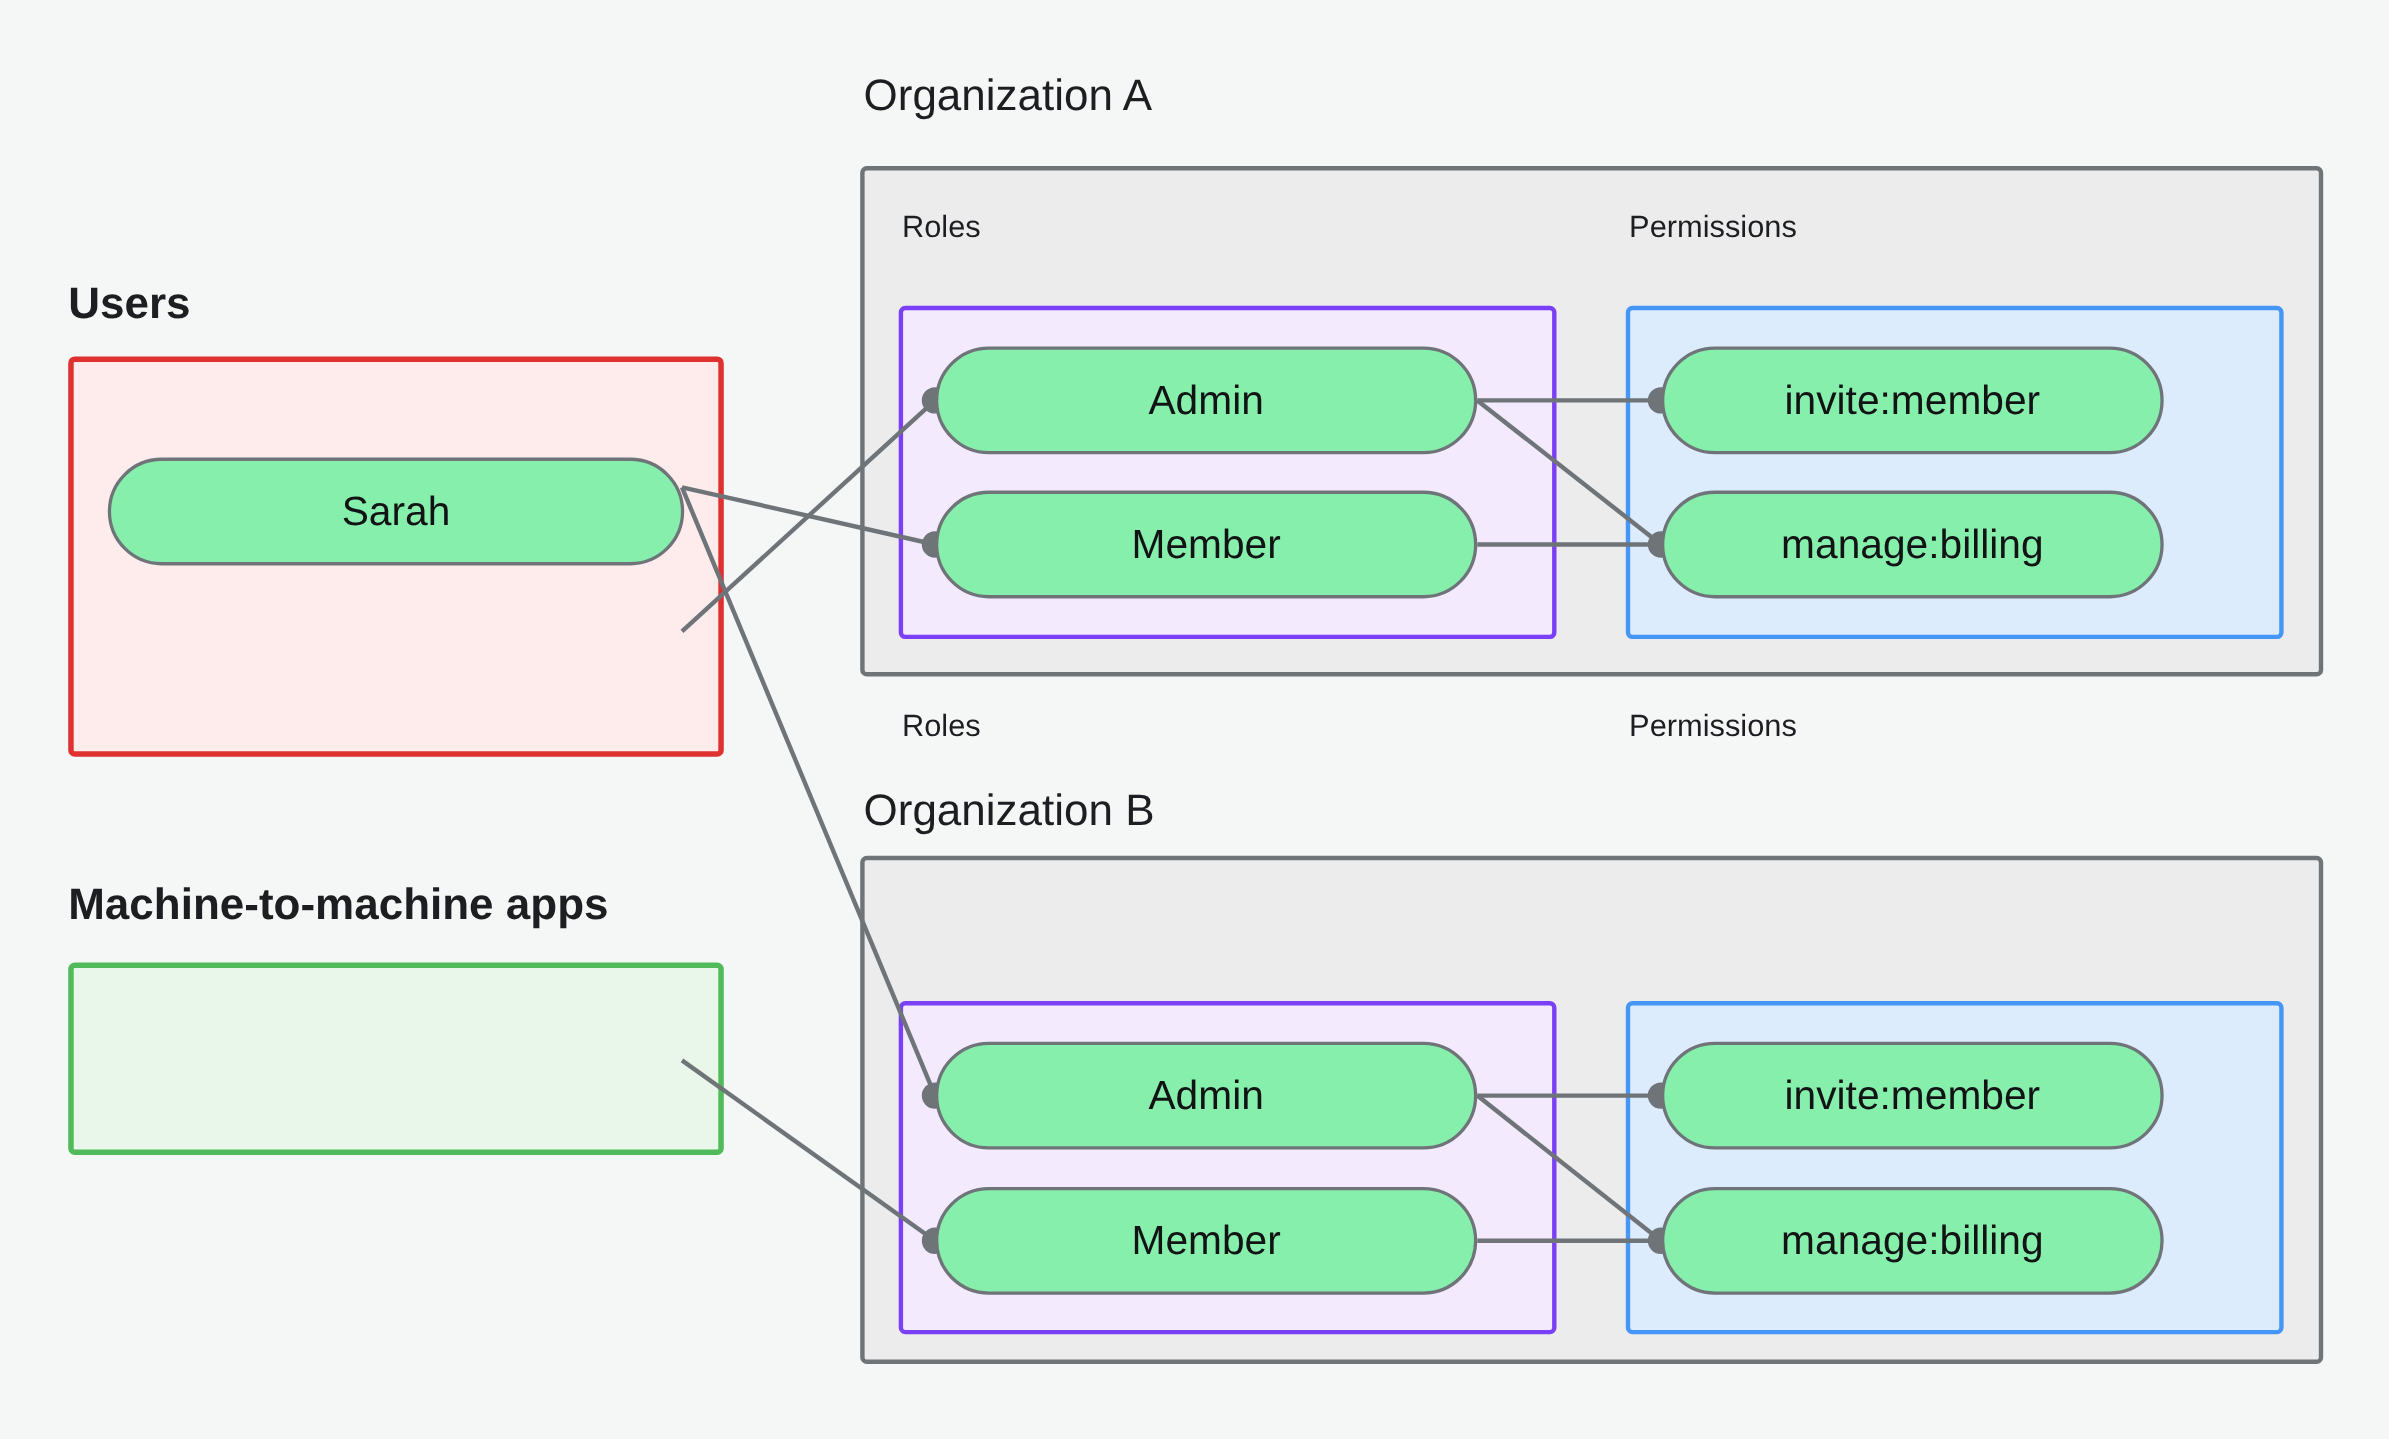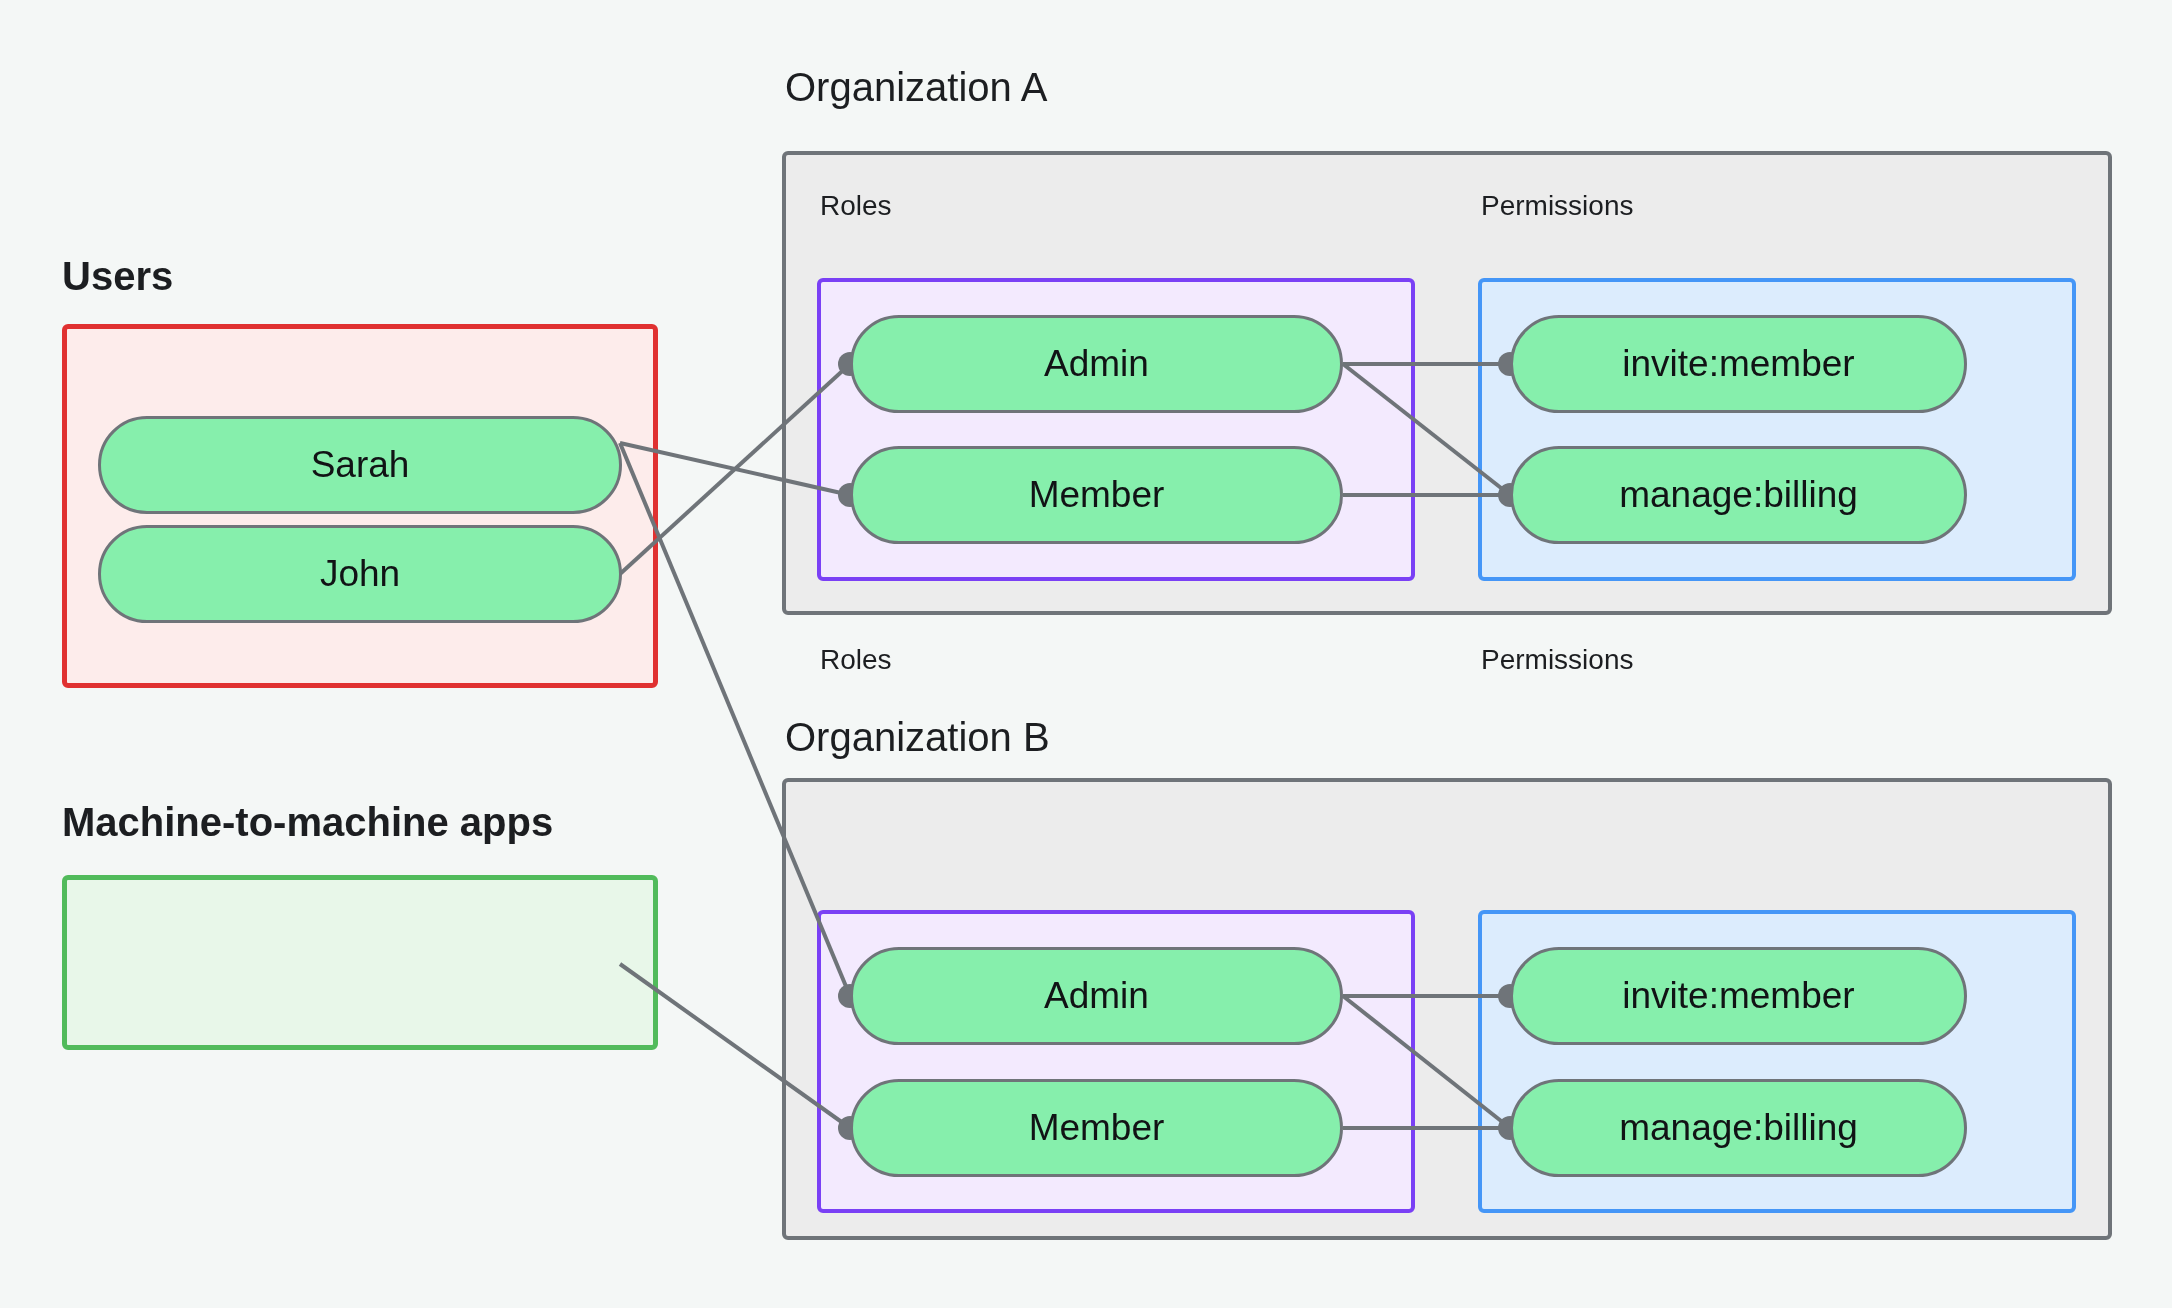--- a/index.html
+++ b/index.html
@@ -108,21 +108,20 @@
       <circle cx="850" cy="996" r="12"></circle>
       <circle cx="850" cy="1128" r="12"></circle>
       <circle cx="1510" cy="996" r="12"></circle>
       <circle cx="1510" cy="1128" r="12"></circle>
     </g>
   </svg>
 
   <div class="group-label bold" style="left:62px;top:238px;margin-top:16px;">Users</div>
   <div class="zone zone-users" style="left:62px;top:324px;width:596px;height:364px;"></div>
   <div class="pill" style="left:98px;top:416px;width:524px;height:98px;">Sarah</div>
-  <div class="pill" style="left:98px;top:525px;width:524px;height:98px;">John</div>
 
   <div class="group-label bold" style="left:62px;top:800px;">Machine-to-machine apps</div>
   <div class="zone zone-m2m" style="left:62px;top:875px;width:596px;height:175px;"></div>
 
   <div class="group-label" style="left:785px;top:65px;">Organization A</div>
   <div class="zone zone-org" style="left:782px;top:151px;width:1330px;height:464px;"></div>
 
   <div class="sub-label" style="left:820px;top:190px;">Roles</div>
   <div class="zone zone-roles" style="left:817px;top:278px;width:598px;height:303px;"></div>
   <div class="pill" style="left:850px;top:315px;width:493px;height:98px;">Admin</div>

